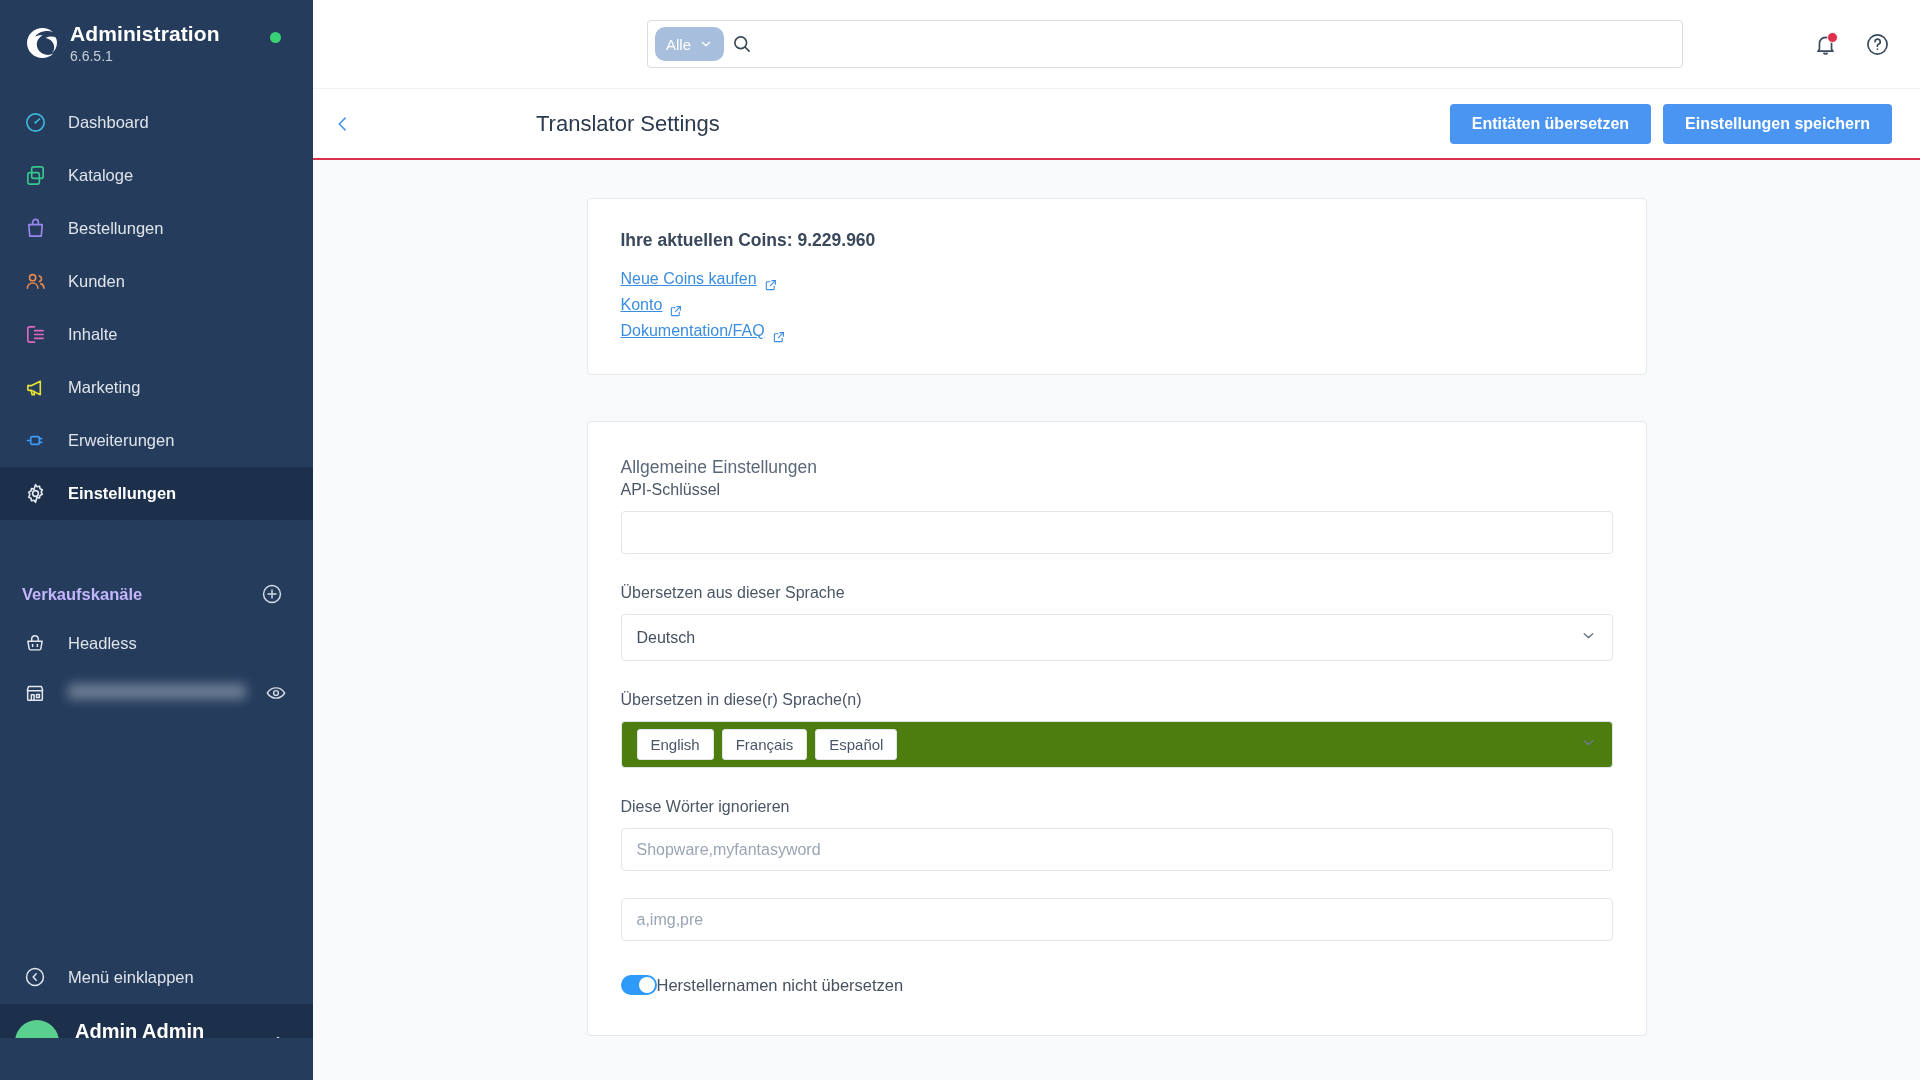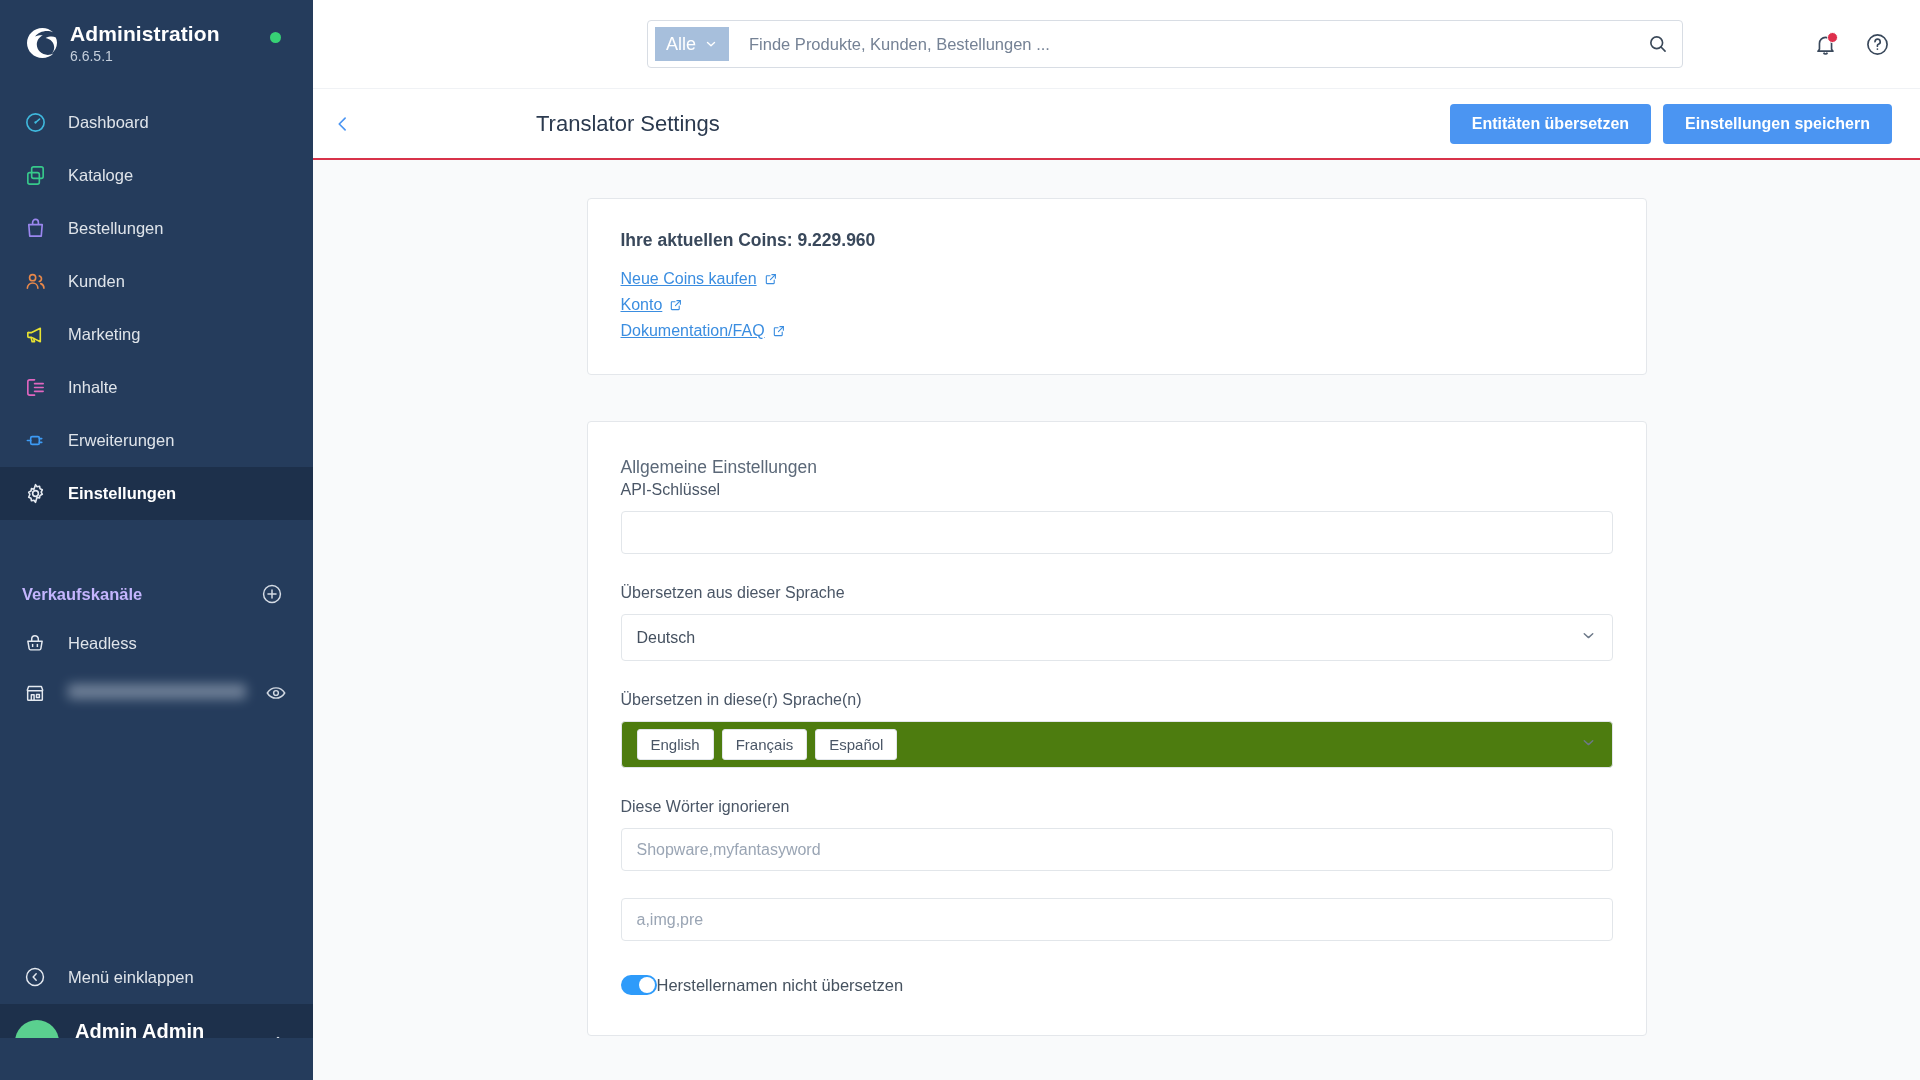--- a/index.html
+++ b/index.html
@@ -124,24 +124,24 @@
   .search-wrap {
     margin-left: 334px;
     width: 1036px; height: 48px;
     border: 1px solid #d8dde4; border-radius: 4px;
     background: #fff;
     display: flex; align-items: center;
     padding: 0 6px 0 7px;
   }
   .search-scope {
     background: #a7bfdc; color: #fff;
-    border-radius: 0;
+    border-radius: 10px;
     height: 34px; min-width: 69px;
     display: flex; align-items: center; justify-content: center; gap: 8px;
-    font-size: 18px; padding: 0 11px;
+    font-size: 15px; padding: 0 11px;
     cursor: pointer;
   }
   .search-input {
     flex: 1 1 auto; border: none; outline: none;
     font-size: 16.5px; color: #55606c;
     padding-left: 20px; background: transparent;
     font-family: "Liberation Sans", sans-serif;
   }
   .search-input::placeholder { color: #758295; }
   .search-btn { width: 36px; display: flex; align-items:center; justify-content:center; cursor: pointer; }
@@ -187,21 +187,21 @@
   }
   .card {
     width: 1060px; margin: 0 auto;
     background: #fff;
     border: 1px solid #e4e7eb;
     border-radius: 4px;
   }
   .card-coins { padding: 31px 33px 30px 33px; margin-bottom: 46px; }
   .coins-title { font-size: 17.5px; font-weight: bold; color: #39485b; margin-bottom: 15px; }
   .coin-link {
-    display: flex; align-items: center; gap: 7px;
+    display: flex; align-items: flex-end; gap: 7px;
     color: #3a8de0; font-size: 16px; text-decoration: underline;
     line-height: 26px; width: fit-content; cursor: pointer;
   }
 
   .card-settings { padding: 34px 33px 40px 33px; }
   .section-title { font-size: 17.5px; color: #5b6878; line-height: 22px; }
   .fld { margin-bottom: 27px; }
   .fld-label { font-size: 16px; color: #4a5666; line-height: 24px; margin-bottom: 9px; display:block; }
   .fld-label.tight { margin-bottom: 9px; }
   .inp {
@@ -312,38 +312,38 @@
               <path d="M3.5 19c0-3.2 2.5-5.4 5.5-5.4s5.5 2.2 5.5 5.4"></path>
             <path d="M16 6.2A3 3 0 0 1 16 12"></path>
               <path d="M17.5 14.2c2 .7 3.3 2.5 3.3 4.8"></path>
           </svg>
         </span>
         <span class="lbl">Kunden</span>
       </div>
 
       <div class="sb-item">
         <span class="ico">
-          <svg viewBox="0 0 24 24" width="23" height="23" fill="none" stroke="#e8e231" stroke-width="1.7" stroke-linejoin="round">
-            <path d="M4 10v4a1 1 0 0 0 1 1h3l9 4.5V5.5L8 10H5a1 1 0 0 0-1 0z"></path>
-              <path d="M7.5 15.5l1 4h2.5l-1-4"></path>
-          </svg>
-        </span>
-        <span class="lbl">Marketing</span>
-      </div>
-
-      <div class="sb-item">
-        <span class="ico">
           <svg viewBox="0 0 24 24" width="23" height="23" fill="none" stroke="#e166c0" stroke-width="1.7" stroke-linecap="round">
             <path d="M11 4H6a2 2 0 0 0-2 2v12a2 2 0 0 0 2 2h5"></path>
               <path d="M11 8h9"></path>
               <path d="M11 12h9"></path>
               <path d="M11 16h9"></path>
           </svg>
         </span>
         <span class="lbl">Inhalte</span>
+      </div>
+
+      <div class="sb-item">
+        <span class="ico">
+          <svg viewBox="0 0 24 24" width="23" height="23" fill="none" stroke="#e8e231" stroke-width="1.7" stroke-linejoin="round">
+            <path d="M4 10v4a1 1 0 0 0 1 1h3l9 4.5V5.5L8 10H5a1 1 0 0 0-1 0z"></path>
+              <path d="M7.5 15.5l1 4h2.5l-1-4"></path>
+          </svg>
+        </span>
+        <span class="lbl">Marketing</span>
       </div>
 
       <div class="sb-item">
         <span class="ico">
           <svg viewBox="0 0 24 24" width="23" height="23" fill="none" stroke="#3d9bf5" stroke-width="1.7" stroke-linecap="round" stroke-linejoin="round">
             <rect x="7" y="8" width="9" height="8" rx="1.5"></rect>
               <path d="M3.5 12H7"></path>
               <path d="M16 10h2.5"></path>
               <path d="M16 14h2.5"></path>
           </svg>
@@ -436,21 +436,20 @@
   <div class="main">
 
     <header class="topbar">
       <div class="search-wrap">
         <span class="search-scope">
           <span>Alle</span>
           <svg viewBox="0 0 24 24" width="14" height="14" fill="none" stroke="#fff" stroke-width="2.4" stroke-linecap="round" stroke-linejoin="round">
             <path d="M6 9.5l6 5.5 6-5.5"></path>
           </svg>
         </span>
-        <input class="search-input" value="" placeholder="Finde Produkte, Kunden, Bestellungen ..." style="">
         <span class="search-btn">
           <svg viewBox="0 0 24 24" width="22" height="22" fill="none" stroke="#3a4858" stroke-width="1.8" stroke-linecap="round">
             <circle cx="10.6" cy="10.6" r="6.4"></circle>
               <path d="M15.3 15.3l4.4 4.4"></path>
           </svg>
         </span>
       </div>
 
       <div class="top-actions">
         <span class="top-icon">

